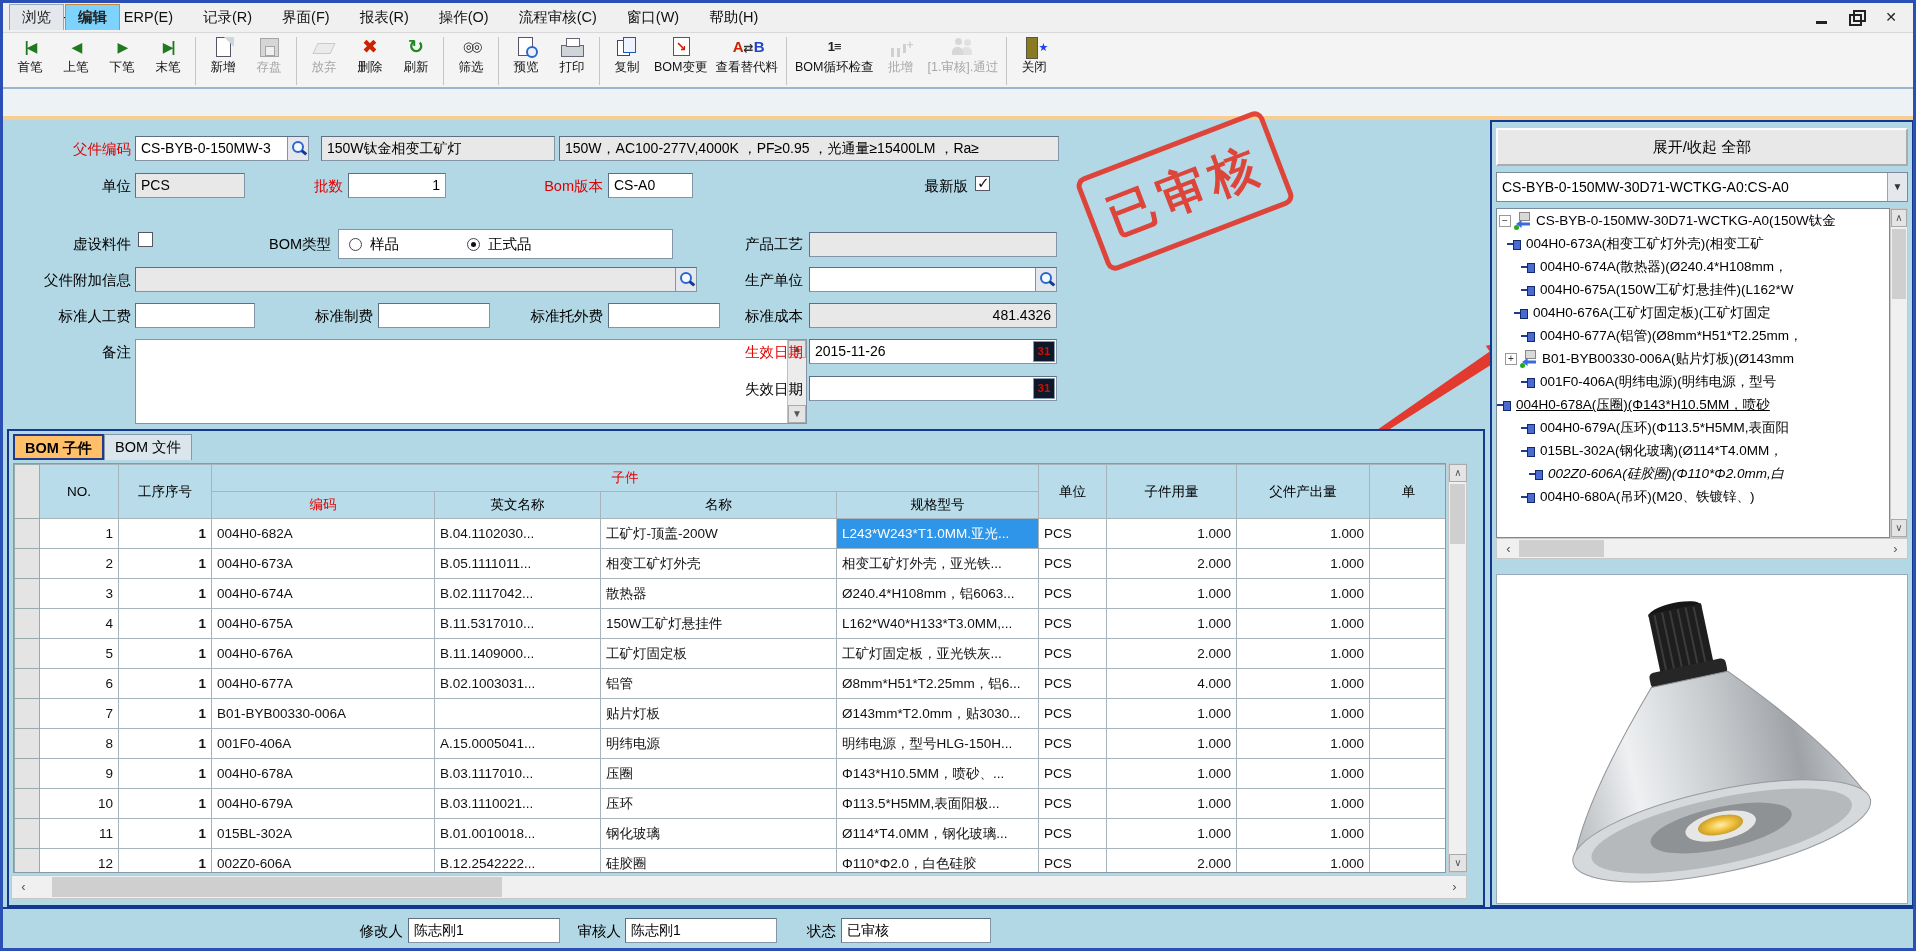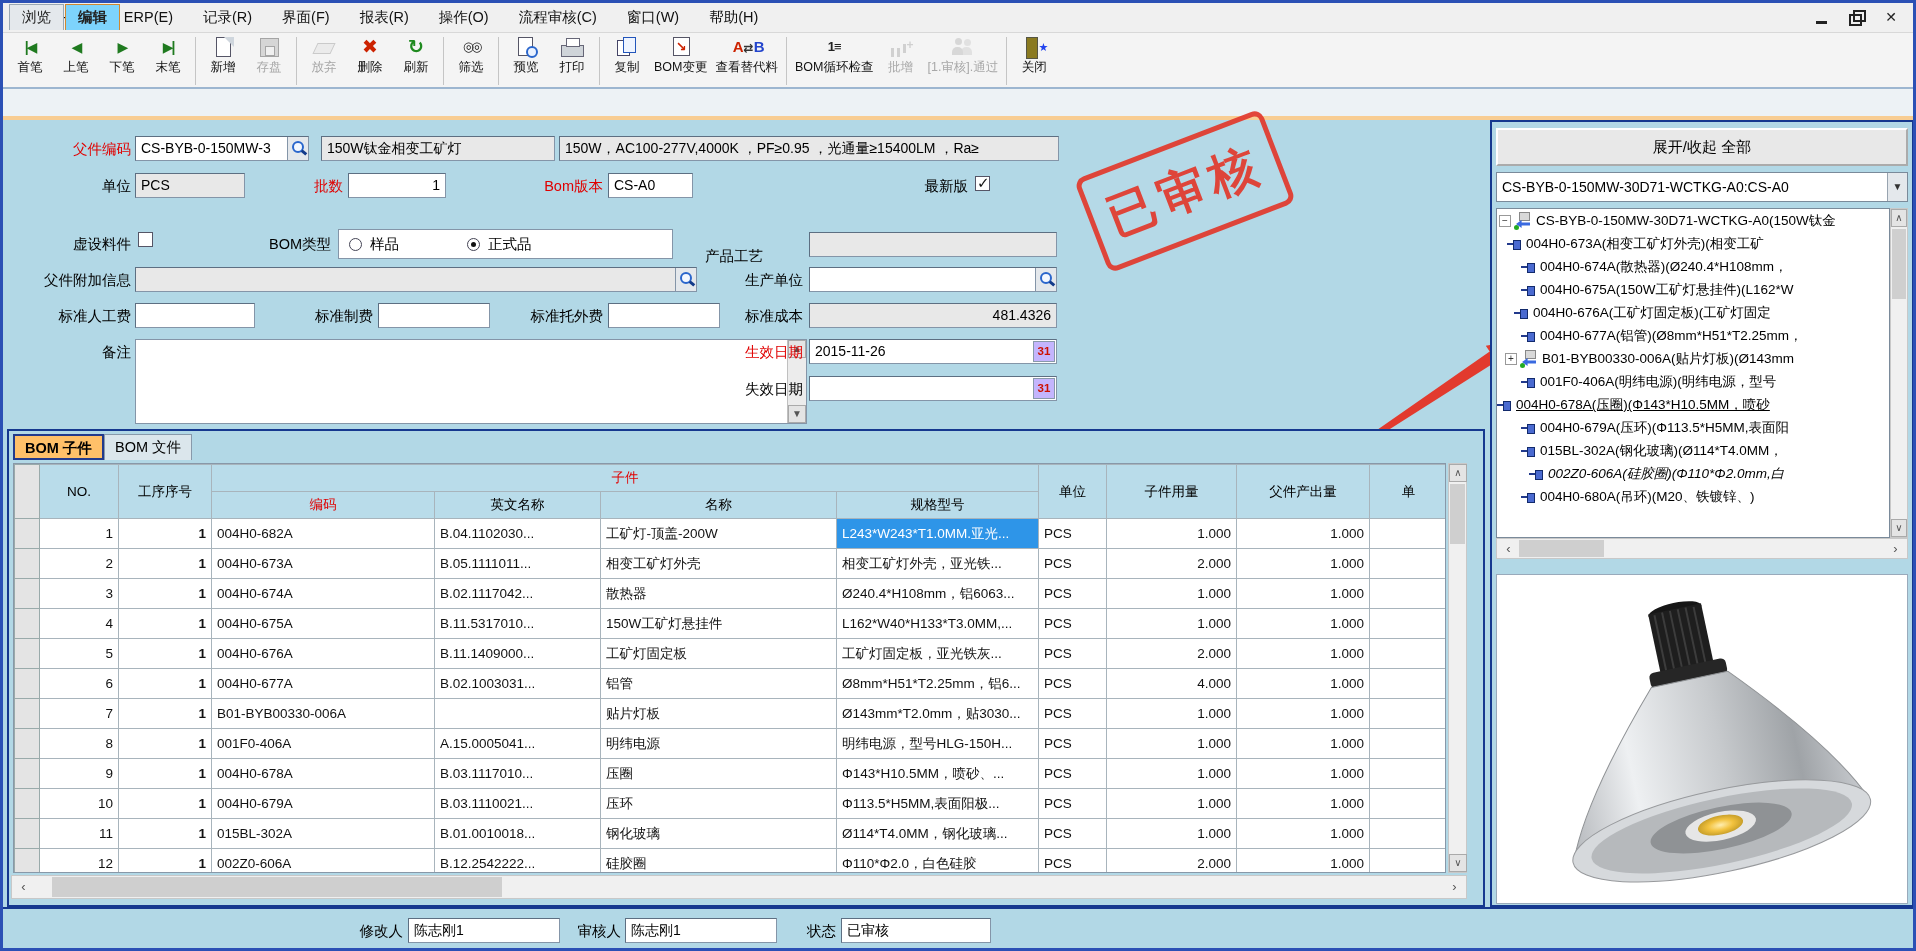--- a/index.html
+++ b/index.html
@@ -58,21 +58,21 @@
   .orangeline{position:absolute;left:0;top:113px;width:100%;height:4px;background:#f8cd92;}
   
   .lbl{position:absolute;font-size:14.5px;color:#000;text-align:right;white-space:nowrap;}
   .lbl.red{color:#e00000;}
   .fld{position:absolute;background:#fff;border:1px solid #8495a8;border-top-color:#5d6f82;border-left-color:#5d6f82;font-size:14px;padding:2px 5px;line-height:19px;white-space:nowrap;overflow:hidden;height:25px;}
   .fld.ro{background:#e8e8e8;}
   .fld.num{text-align:right;}
   .mag{position:absolute;right:0;top:0;width:21px;height:23px;background:#e4e8ec;border-left:1px solid #8495a8;}
   .mag::before{content:"";position:absolute;left:4px;top:4px;width:8px;height:8px;border:2px solid #2a66cc;border-radius:50%;background:#f4f8ff;}
   .mag::after{content:"";position:absolute;left:13px;top:14px;width:6px;height:3px;background:#123a8a;transform:rotate(40deg);}
-  .cal{position:absolute;right:1px;top:1px;width:22px;height:21px;background:#c4b5fd;border:1px solid #8899aa;color:#cc1100;font-size:11.5px;font-weight:bold;text-align:center;line-height:19px;}
+  .cal{position:absolute;right:1px;top:1px;width:22px;height:21px;background:#0f172a;border:1px solid #8899aa;color:#cc1100;font-size:11.5px;font-weight:bold;text-align:center;line-height:19px;}
   .cb{position:absolute;width:15px;height:15px;background:#fff;border:1px solid #556;}
   .cb.checked::after{content:"✓";position:absolute;left:1px;top:-3px;font-size:15px;font-weight:bold;color:#111;}
   .radiobox{position:absolute;background:#fff;border:1px solid #8495a8;display:flex;align-items:center;gap:8px;padding:0 10px;}
   .radio{width:13px;height:13px;border:1px solid #445;border-radius:50%;background:#fff;position:relative;flex:0 0 auto;}
   .radio.checked::after{content:"";position:absolute;left:3px;top:3px;width:5px;height:5px;border-radius:50%;background:#111;}
   .rlabel{font-size:14.5px;margin-right:60px;}
   .tarea{position:absolute;background:#fff;border:1px solid #8495a8;}
   .vscr{position:absolute;right:0;top:0;bottom:0;width:19px;background:#ececec;border-left:1px solid #c0c0c0;}
   .scrbtn{position:absolute;left:0;width:18px;height:18px;background:#e4e4e4;border:1px solid #aaa;color:#555;font-size:10px;text-align:center;line-height:16px;}
   
@@ -251,21 +251,21 @@
 
   <div class="lbl" style="left:18px;top:232px;width:110px;">虚设料件</div>
   <span class="cb" style="left:135px;top:229px;"></span>
   <div class="lbl" style="left:250px;top:232px;width:78px;">BOM类型</div>
   <div class="radiobox" style="left:335px;top:226px;width:335px;height:30px;">
     <span class="radio"></span>
     <span class="rlabel">样品</span>
     <span class="radio checked"></span>
     <span class="rlabel">正式品</span>
   </div>
-  <div class="lbl" style="left:672px;top:232px;width:88px;margin-top:12px;">产品工艺</div>
+  <div class="lbl" style="left:712px;top:232px;width:88px;">产品工艺</div>
   <div class="fld ro" style="left:806px;top:229px;width:248px;"></div>
 
   <div class="lbl" style="left:8px;top:268px;width:120px;">父件附加信息</div>
   <div class="fld ro" style="left:132px;top:264px;width:562px;">
     <span class="mag"></span>
   </div>
   <div class="lbl" style="left:712px;top:268px;width:88px;">生产单位</div>
   <div class="fld" style="left:806px;top:264px;width:248px;">
     <span class="mag"></span>
   </div>

